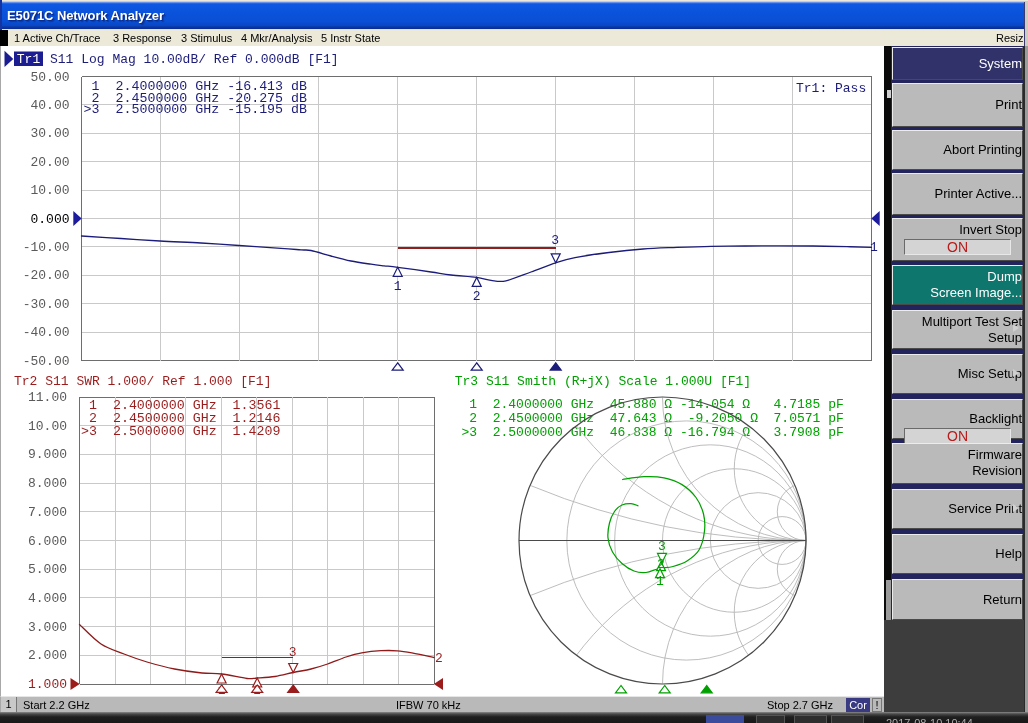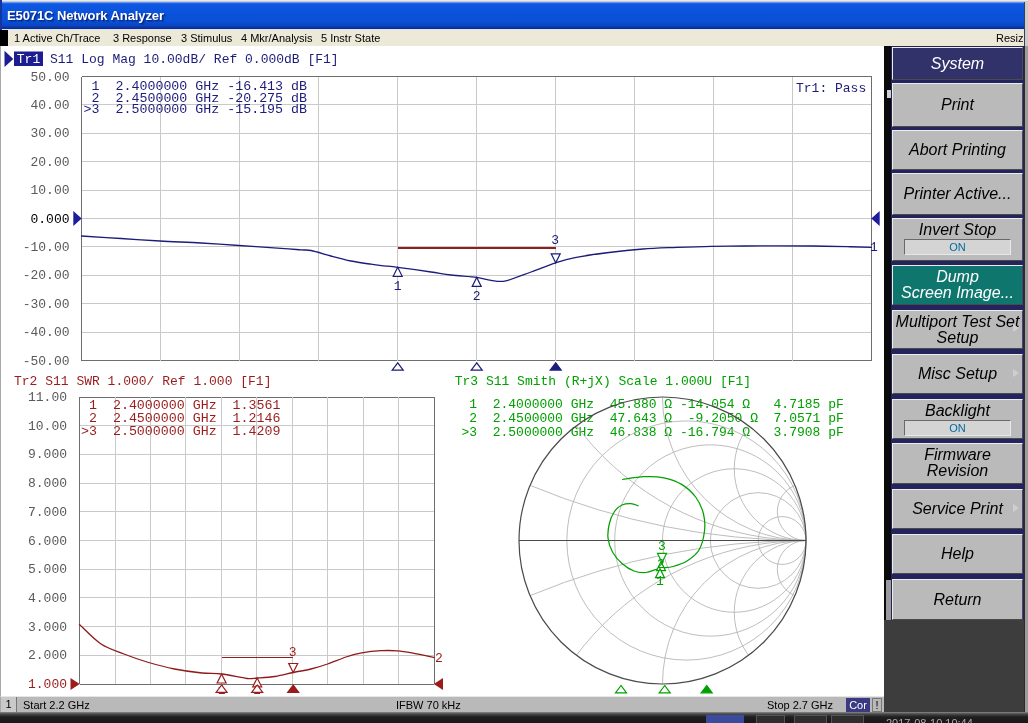--- a/index.html
+++ b/index.html
@@ -13,24 +13,24 @@
 #menubar span { position:absolute; top:2px; }
 #display { position:absolute; left:0; top:46px; width:884px; height:650px; background:#ffffff;
   border-left:1px solid #a8a8a8; }
 #panel { position:absolute; left:884px; top:46px; width:144px; height:667px; background:#0a0a0a; }
 #panelnavy { position:absolute; left:7px; top:0px; width:133px; height:575px; background:#23235e; }
 #panel .btn { position:absolute; left:8px; width:131px; background:#bababa;
   border:1px solid; border-color:#ececec #4a4a4a #4a4a4a #ececec; }
 #panel .btn.sys { background:#32326b; }
 #panel .btn.dark { background:#0f766e; }
 #panel .btn.dark .blbl { color:#fff; }
-#panel .blbl { text-align:center; font-size:16px; color:#000; line-height:16px;font-style:italic; }
+#panel .blbl { text-align:right; font-size:13px; color:#000; line-height:16px; }
 #panel .onbox { margin:1px auto 0; width:107px; height:16px; background:#d4d4d4;
   border:1px solid; border-color:#6a6a6a #e8e8e8 #e8e8e8 #6a6a6a; text-align:center;
-  font-size:11px; line-height:14px; color:#0369a1; }
+  font-size:14px; line-height:14px; color:#b91c1c; }
 #panel .arr { position:absolute; right:3px; top:50%; margin-top:-5px; width:0; height:0;
   border-left:6px solid #cfcfcf; border-top:4.5px solid transparent; border-bottom:4.5px solid transparent; }
 #statusbar { position:absolute; left:0; top:696px; width:884px; height:16px; background:#b9b9b9;
   border-top:1px solid #e6e6e6; border-left:1px solid #a8a8a8; font-size:11px; color:#000; }
 #statusbar span { position:absolute; top:2px;text-align:right; }
 #sb1 { left:2px; top:0px; width:16px; height:15px; background:#c9c9c9; border-right:1px solid #777;
   text-align:center; line-height:15px; }
 #cor { position:absolute; left:845px; top:1px; width:24px; height:14px; background:#3a3a82;
   color:#fff; text-align:center; line-height:14px; font-size:11px; }
 #bang { position:absolute; left:871px; top:1px; width:10px; height:14px; background:#b9b9b9;
@@ -224,21 +224,21 @@
     <div class="btn" style="top:263.5px;height:39.0px">
       <div class="blbl" style="margin-top:3px">Multiport Test Set</div>
       <div class="blbl">Setup</div>
       <div class="arr"></div>
     </div>
     <div class="btn" style="top:307.5px;height:40.0px">
       <div class="blbl" style="line-height:38.0px">Misc Setup</div>
       <div class="arr"></div>
     </div>
     <div class="btn" style="top:353px;height:39.5px">
-      <div class="blbl" style="margin-top:3px">Backlight</div>
+      <div class="blbl" style="margin-top:11px">Backlight</div>
       <div class="onbox">ON</div>
     </div>
     <div class="btn" style="top:397px;height:41px">
       <div class="blbl" style="margin-top:3px">Firmware</div>
       <div class="blbl">Revision</div>
     </div>
     <div class="btn" style="top:443px;height:39.5px">
       <div class="blbl" style="line-height:37.5px">Service Print</div>
       <div class="arr"></div>
     </div>

